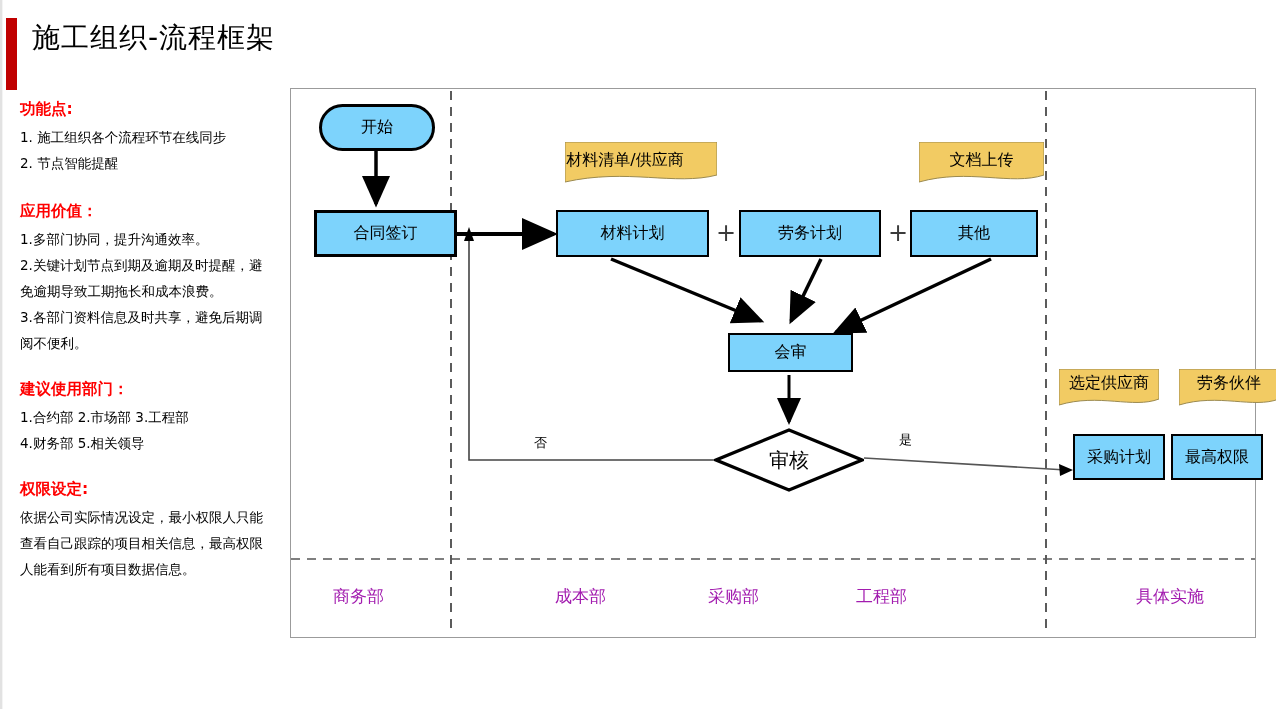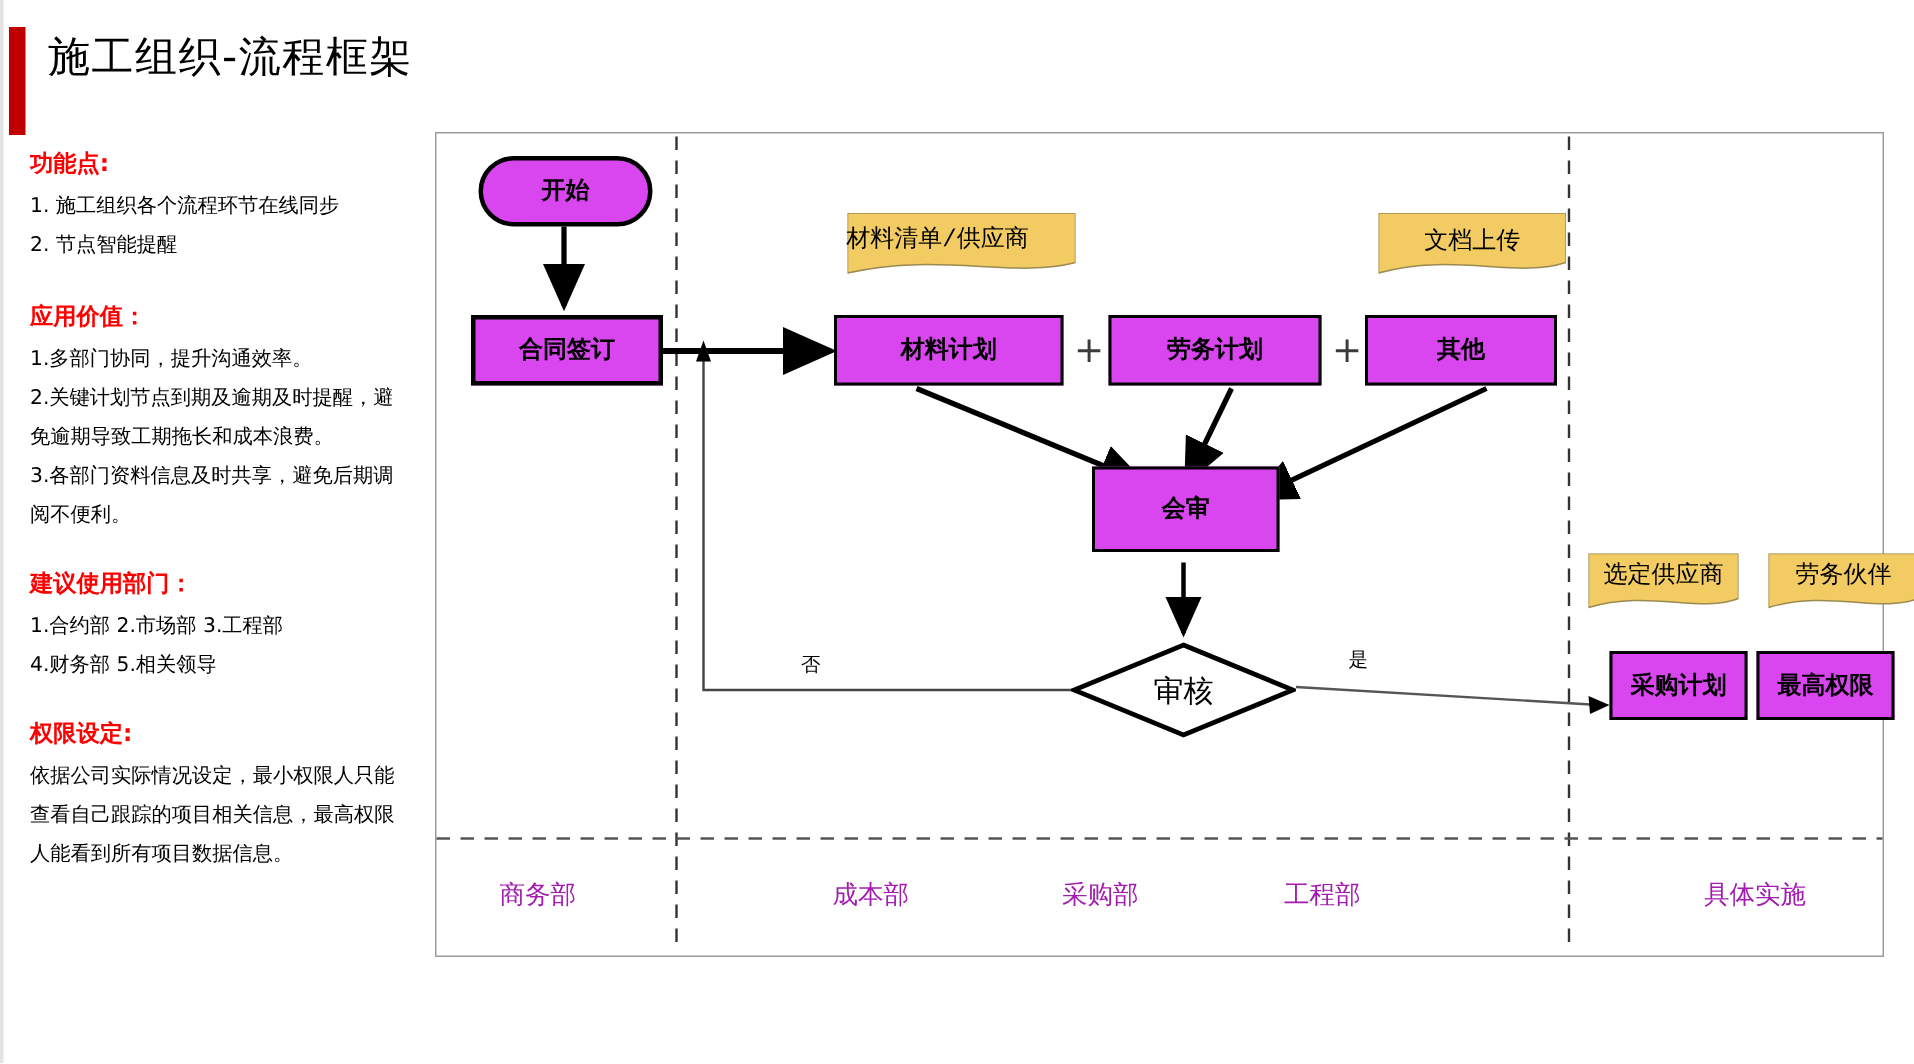--- a/index.html
+++ b/index.html
@@ -40,23 +40,23 @@
   
   .diagram{
     position:absolute;left:290px;top:88px;width:964px;height:548px;
     border:1px solid #9b9b9b;background:#fff;
   }
   .diagram-inner{position:absolute;inset:0;}
   svg.layer{position:absolute;left:0;top:0;width:964px;height:548px;overflow:visible;}
 
   
   .node{
-    position:absolute;background:#d946ef;border:3px solid #000;
+    position:absolute;background:#7dd3fc;border:3px solid #000;
     display:flex;align-items:center;justify-content:center;
-    font-size:16px;color:#000;box-sizing:border-box;white-space:nowrap;font-weight:bold;
+    font-size:16px;color:#000;box-sizing:border-box;white-space:nowrap;
   }
   .node.start{border-radius:26px;border-width:3px;}
   .node.thin{border-width:2.5px;}
 
   .diamond-wrap{position:absolute;}
   .diamond-label{
     position:absolute;left:0;top:0;width:100%;height:100%;
     display:flex;align-items:center;justify-content:center;
     font-size:20px;color:#000;
   }
@@ -159,42 +159,42 @@
     <line x1="700" y1="170" x2="545" y2="243" stroke="#000" stroke-width="3.5" marker-end="url(#ah)"></line>
 
     <line x1="498" y1="286" x2="498" y2="333" stroke="#000" stroke-width="3" marker-end="url(#ah)"></line>
 
     <line x1="573" y1="369" x2="775" y2="381" stroke="#555" stroke-width="1.6"></line>
     <path d="M 782,381 L 768,375 L 769,387 z" fill="#000"></path>
   </svg>
 
   <div class="node start" style="left:28px;top:15px;width:116px;height:47px;">开始</div>
 
-  <div class="node" style="left:23px;top:121px;width:128px;height:47px;">合同签订</div>
+  <div class="node" style="left:23px;top:121px;width:143px;height:47px;">合同签订</div>
 
   <div class="node thin" style="left:265px;top:121px;width:153px;height:47px;">材料计划</div>
 
   <div class="node thin" style="left:448px;top:121px;width:142px;height:47px;">劳务计划</div>
 
   <div class="node thin" style="left:619px;top:121px;width:128px;height:47px;">其他</div>
 
-  <div class="node thin" style="left:437px;top:222px;width:125px;height:57px;">会审</div>
+  <div class="node thin" style="left:437px;top:244px;width:125px;height:39px;">会审</div>
 
   <div class="diamond-wrap" style="left:423px;top:339px;width:150px;height:64px;">
     <svg width="150" height="64" viewBox="0 0 150 64">
       <polygon points="75,2 148,32 75,62 2,32" fill="#fff" stroke="#000" stroke-width="3.2"></polygon>
     </svg>
     <div class="diamond-label">审核</div>
   </div>
 
   <div class="node thin" style="left:782px;top:345px;width:92px;height:46px;">采购计划</div>
 
   <div class="node thin" style="left:880px;top:345px;width:92px;height:46px;">最高权限</div>
 
-  <div class="note" style="left:274px;top:53px;width:152px;height:44px;font-family:Liberation Mono, monospace;">
+  <div class="note" style="left:274px;top:53px;width:152px;height:44px;">
     <svg width="152" height="44" viewBox="0 0 152 44">
       <path d="M0,0 L152,0 L152,33 C110,44 62,26 0,40 Z" fill="#f2cb63" stroke="#9b8a50" stroke-width="1"></path>
     </svg>
     <div class="note-label" style="top:3px;left:-16px;width:152px;">材料清单/供应商</div>
   </div>
 
 
   <div class="note" style="left:628px;top:53px;width:125px;height:44px;">
     <svg width="125" height="44" viewBox="0 0 125 44">
       <path d="M0,0 L125,0 L125,33 C92,44 50,26 0,40 Z" fill="#f2cb63" stroke="#9b8a50" stroke-width="1"></path>

